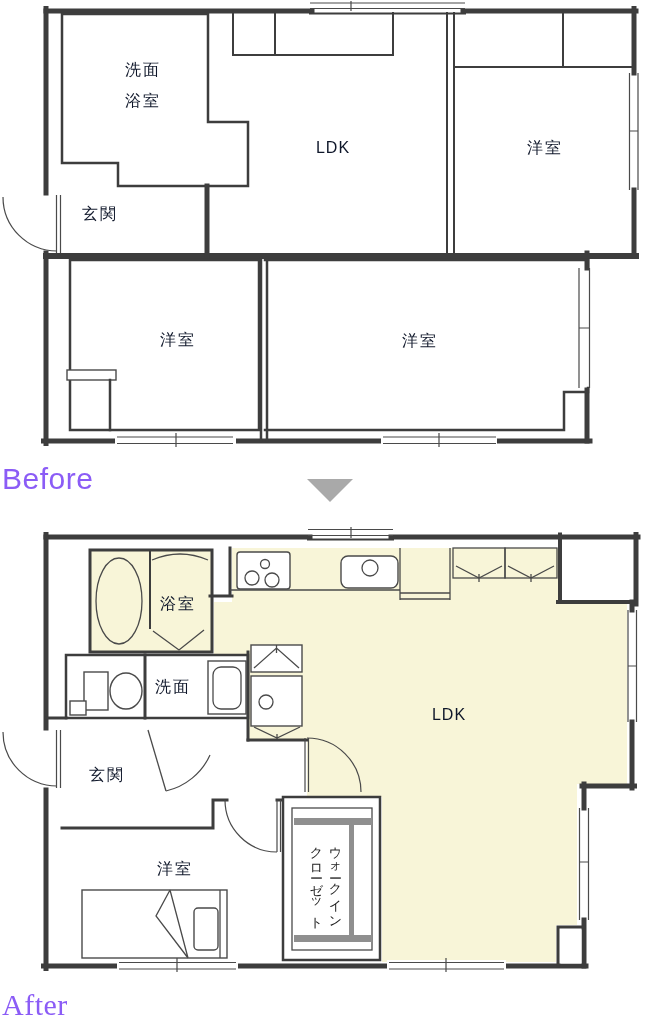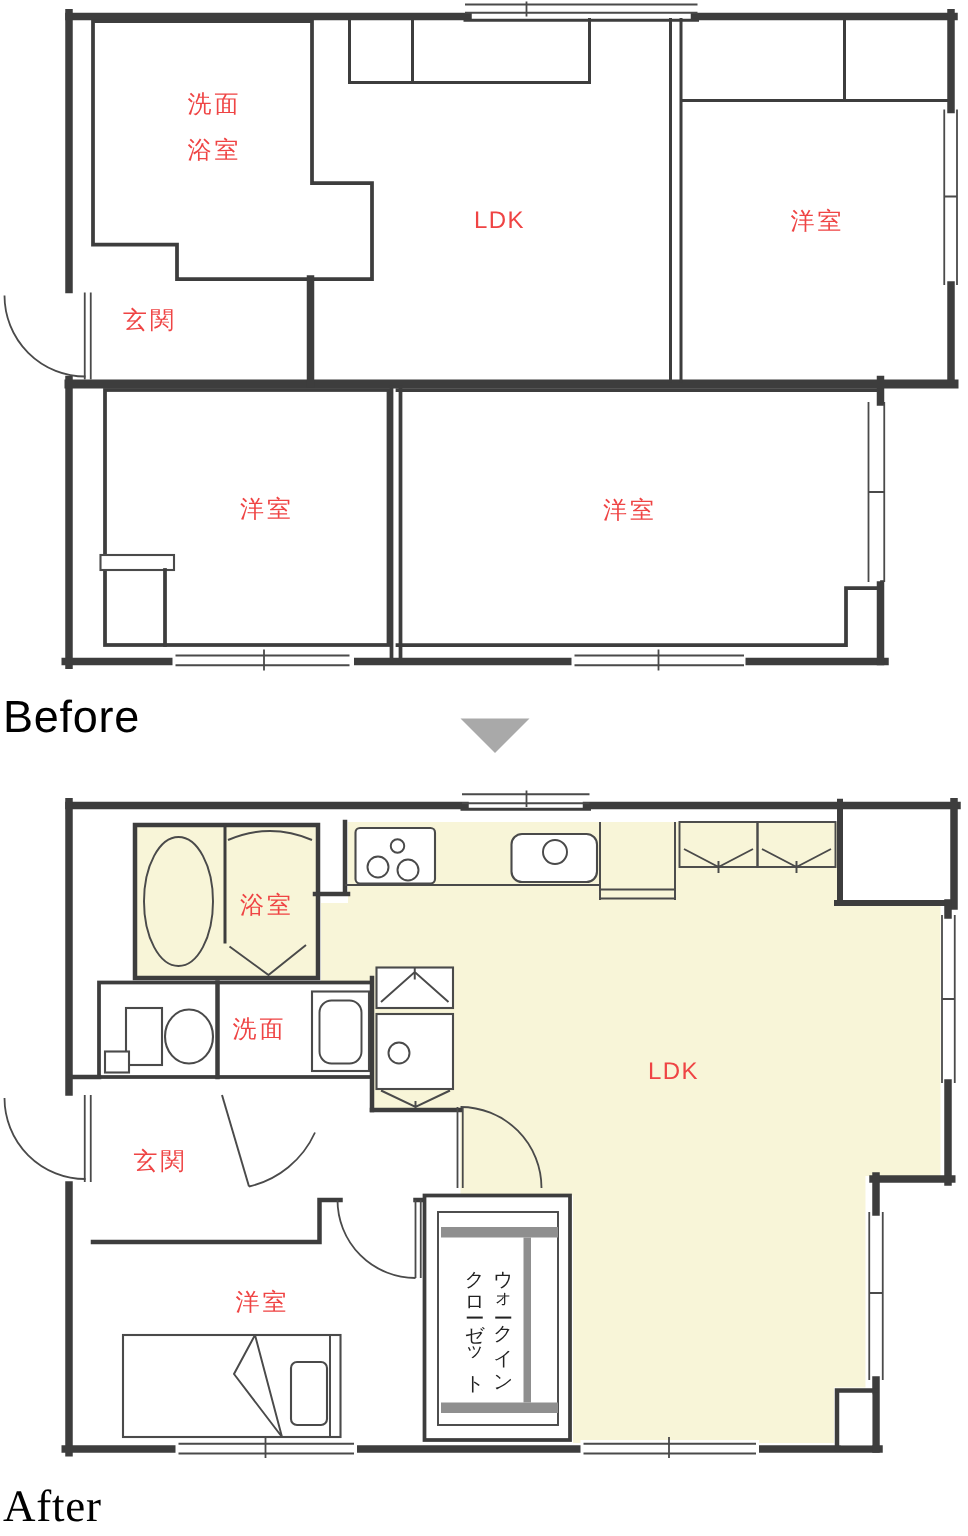--- a/index.html
+++ b/index.html
@@ -12,23 +12,23 @@
   .w4{stroke:#3d3d3d;stroke-width:4;fill:none;stroke-linecap:square}
   .w3{stroke:#3d3d3d;stroke-width:3;fill:none;stroke-linecap:square}
   .w2{stroke:#3d3d3d;stroke-width:2;fill:none;stroke-linecap:square}
   .w25{stroke:#3d3d3d;stroke-width:2.5;fill:none;stroke-linecap:square}
   .fx{stroke:#4a4a4a;stroke-width:1.4;fill:#ffffff}
   .fxn{stroke:#4a4a4a;stroke-width:1.3;fill:none}
   .win{stroke:#4a4a4a;stroke-width:1.2;fill:none}
   .wh{fill:#ffffff;stroke:none}
   .whl{fill:#ffffff;stroke:#3d3d3d;stroke-width:2.5}
   
-  .rlabel{position:absolute;transform:translate(-50%,-50%);font-size:16px;color:#ef4444;
+  .rlabel{position:absolute;transform:translate(-50%,-50%);font-size:16px;color:#0f172a;
           letter-spacing:2px;white-space:nowrap;}
-  .plan-title{position:absolute;font-size:30px;color:#000000;letter-spacing:0.5px;}
+  .plan-title{position:absolute;font-size:30px;color:#8b5cf6;letter-spacing:0.5px;}
   .wic-label{position:absolute;transform:translate(-50%,-50%);writing-mode:vertical-rl;
              font-size:13px;color:#222222;letter-spacing:2px;line-height:19px;}
   .wic-label div{white-space:nowrap;}
 </style>
 </head>
 <body>
 
 <div id="stage">
 
 <svg id="plan-svg" width="645" height="1024" viewBox="0 0 645 1024">

